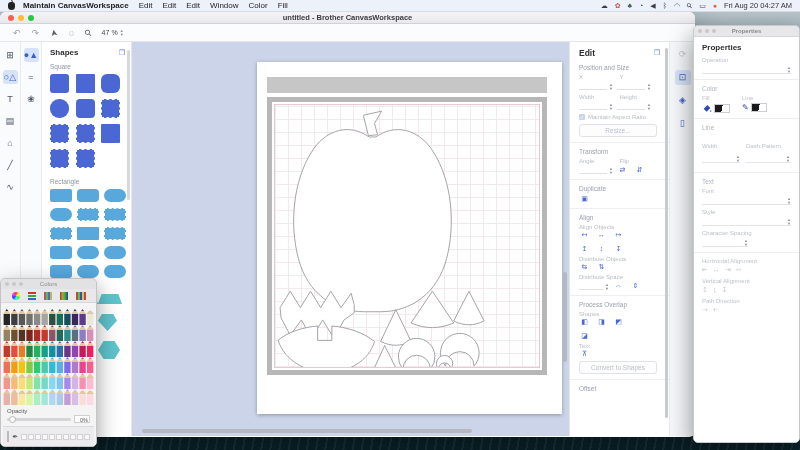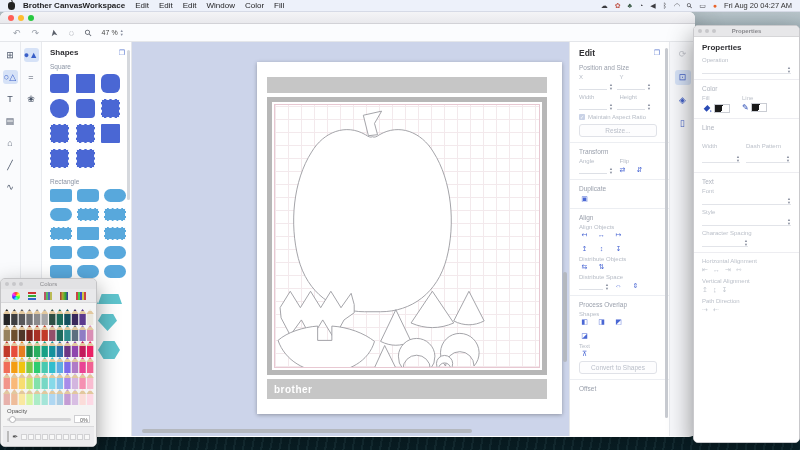--- a/index.html
+++ b/index.html
@@ -163,21 +163,21 @@
   .pencil-g{ color:#2a4bb5; font-size:8px; }
   .tworow{ display:flex; }
   .tworow > div{ width:44px; }
   .pw-icons{ display:flex; gap:5px; color:#c3c8d0; font-size:7px; margin:2px 0 4px; }
 </style>
 </head>
 <body>
 
 <div class="menubar">
   <span class="apple"></span>
-  <span class="appname">Brother CanvasWorkspace</span>
+  <span class="appname">Maintain CanvasWorkspace</span>
   <span class="menus">
       <span class="mitem">Edit</span>
       <span class="mitem">Edit</span>
       <span class="mitem">Edit</span>
       <span class="mitem">Window</span>
       <span class="mitem">Color</span>
       <span class="mitem">Fill</span>
     </span>
   <span class="mb-right">
     <span style="display:flex;gap:7px;align-items:center;">
@@ -196,20 +196,21 @@
   </span>
 </div>
 
 <div class="mainwin">
   <div class="titlebar">
     <div class="lights">
       <span class="light" style="background:var(--c-traffic_red)"></span>
       <span class="light" style="background:var(--c-traffic_yellow)"></span>
       <span class="light" style="background:var(--c-traffic_green)"></span>
     </div>
+    <div class="wtitle">untitled - Brother CanvasWorkspace</div>
   </div>
 
   <div class="toolbar">
     <span style="display:flex;gap:5px;align-items:center;">
         <span class="tbtn undo-icon"><span class="icon g">↶</span></span>
         <span class="tbtn redo-icon"><span class="icon g">↷</span></span>
         <span class="tbtn select-tool-icon"><span class="icon g">➤</span></span>
         <span class="tbtn lasso-tool-icon"><span class="icon g">◌</span></span>
         <span class="tbtn zoom-tool-icon"><span class="icon g">⚲</span></span>
       </span>
@@ -309,23 +310,20 @@
                   <path d="M155,182 L176,213 C162,219 148,219 134,213 Z"></path>
                   <path d="M191,182 L206,211 C196,216 186,216 176,211 Z"></path>
                   <path d="M108,235 L121,261 C113,265 104,265 96,261 Z"></path>
                   <path d="M126,258 A18,18 0 1 1 153,258 A9,9 0 1 0 126,258 Z"></path>
                   <path d="M168,255 A19,19 0 1 1 196,255 A9.5,9.5 0 1 0 168,255 Z"></path>
                   <path d="M161,258 A8,8 0 1 1 173,258 A4,4 0 1 0 161,258 Z"></path>
                 </g>
               </svg>
             </div>
           </div>
-        </div>
-        <div class="band-bottom">
-          <span class="brand">brother</span>
         </div>
       </div>
       <div class="hscroll"></div>
       <div class="vscroll"></div>
     </div>
 
     <div class="editpanel">
       <div class="ep-h">
         <span class="ep-title">Edit</span>
         <span class="detach icon">❐</span>

